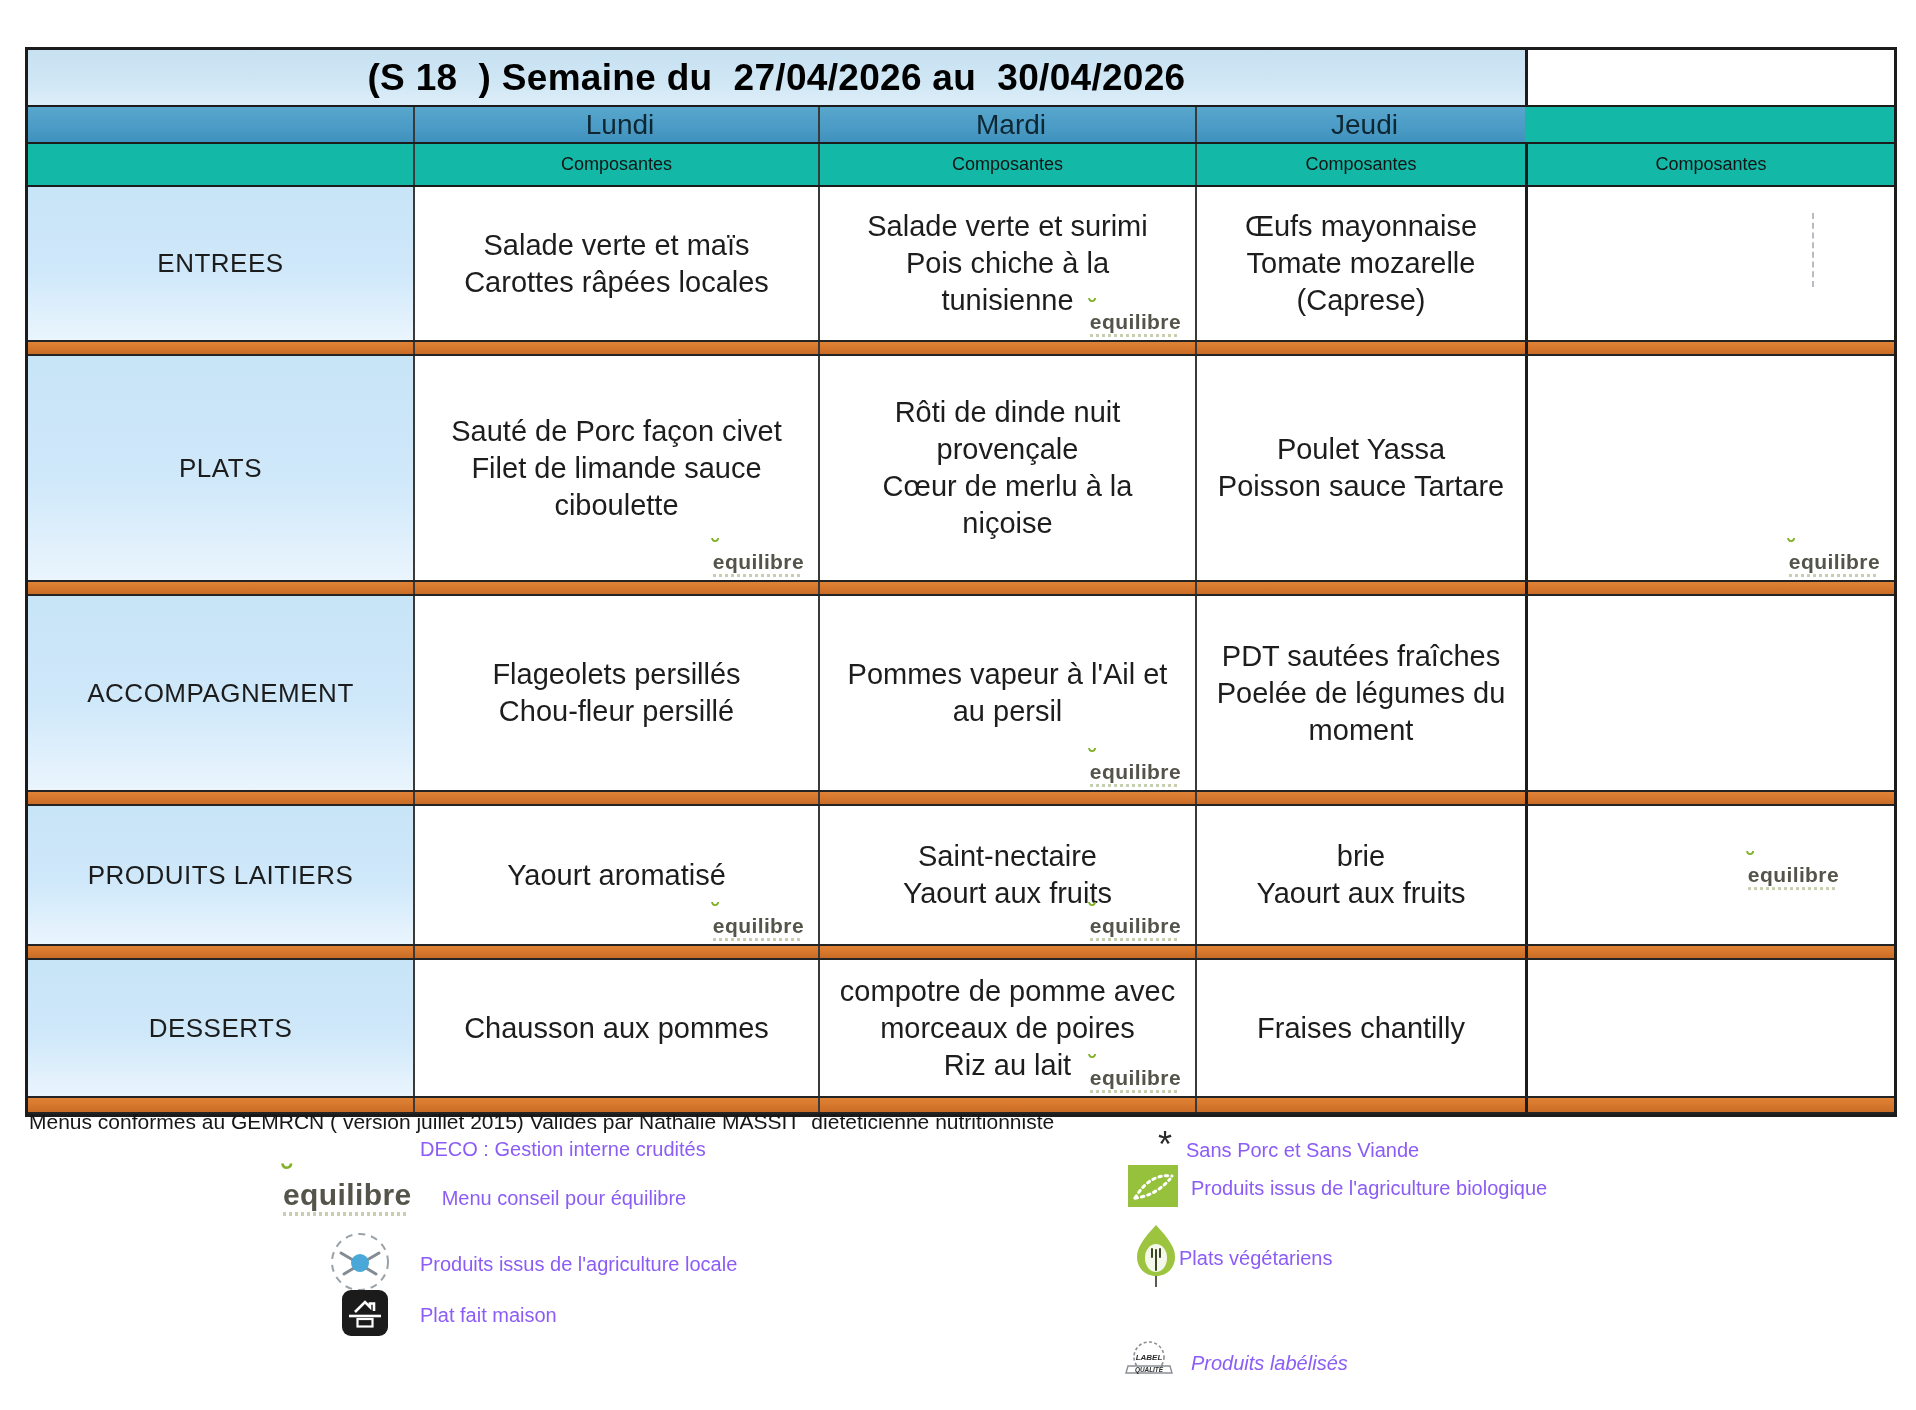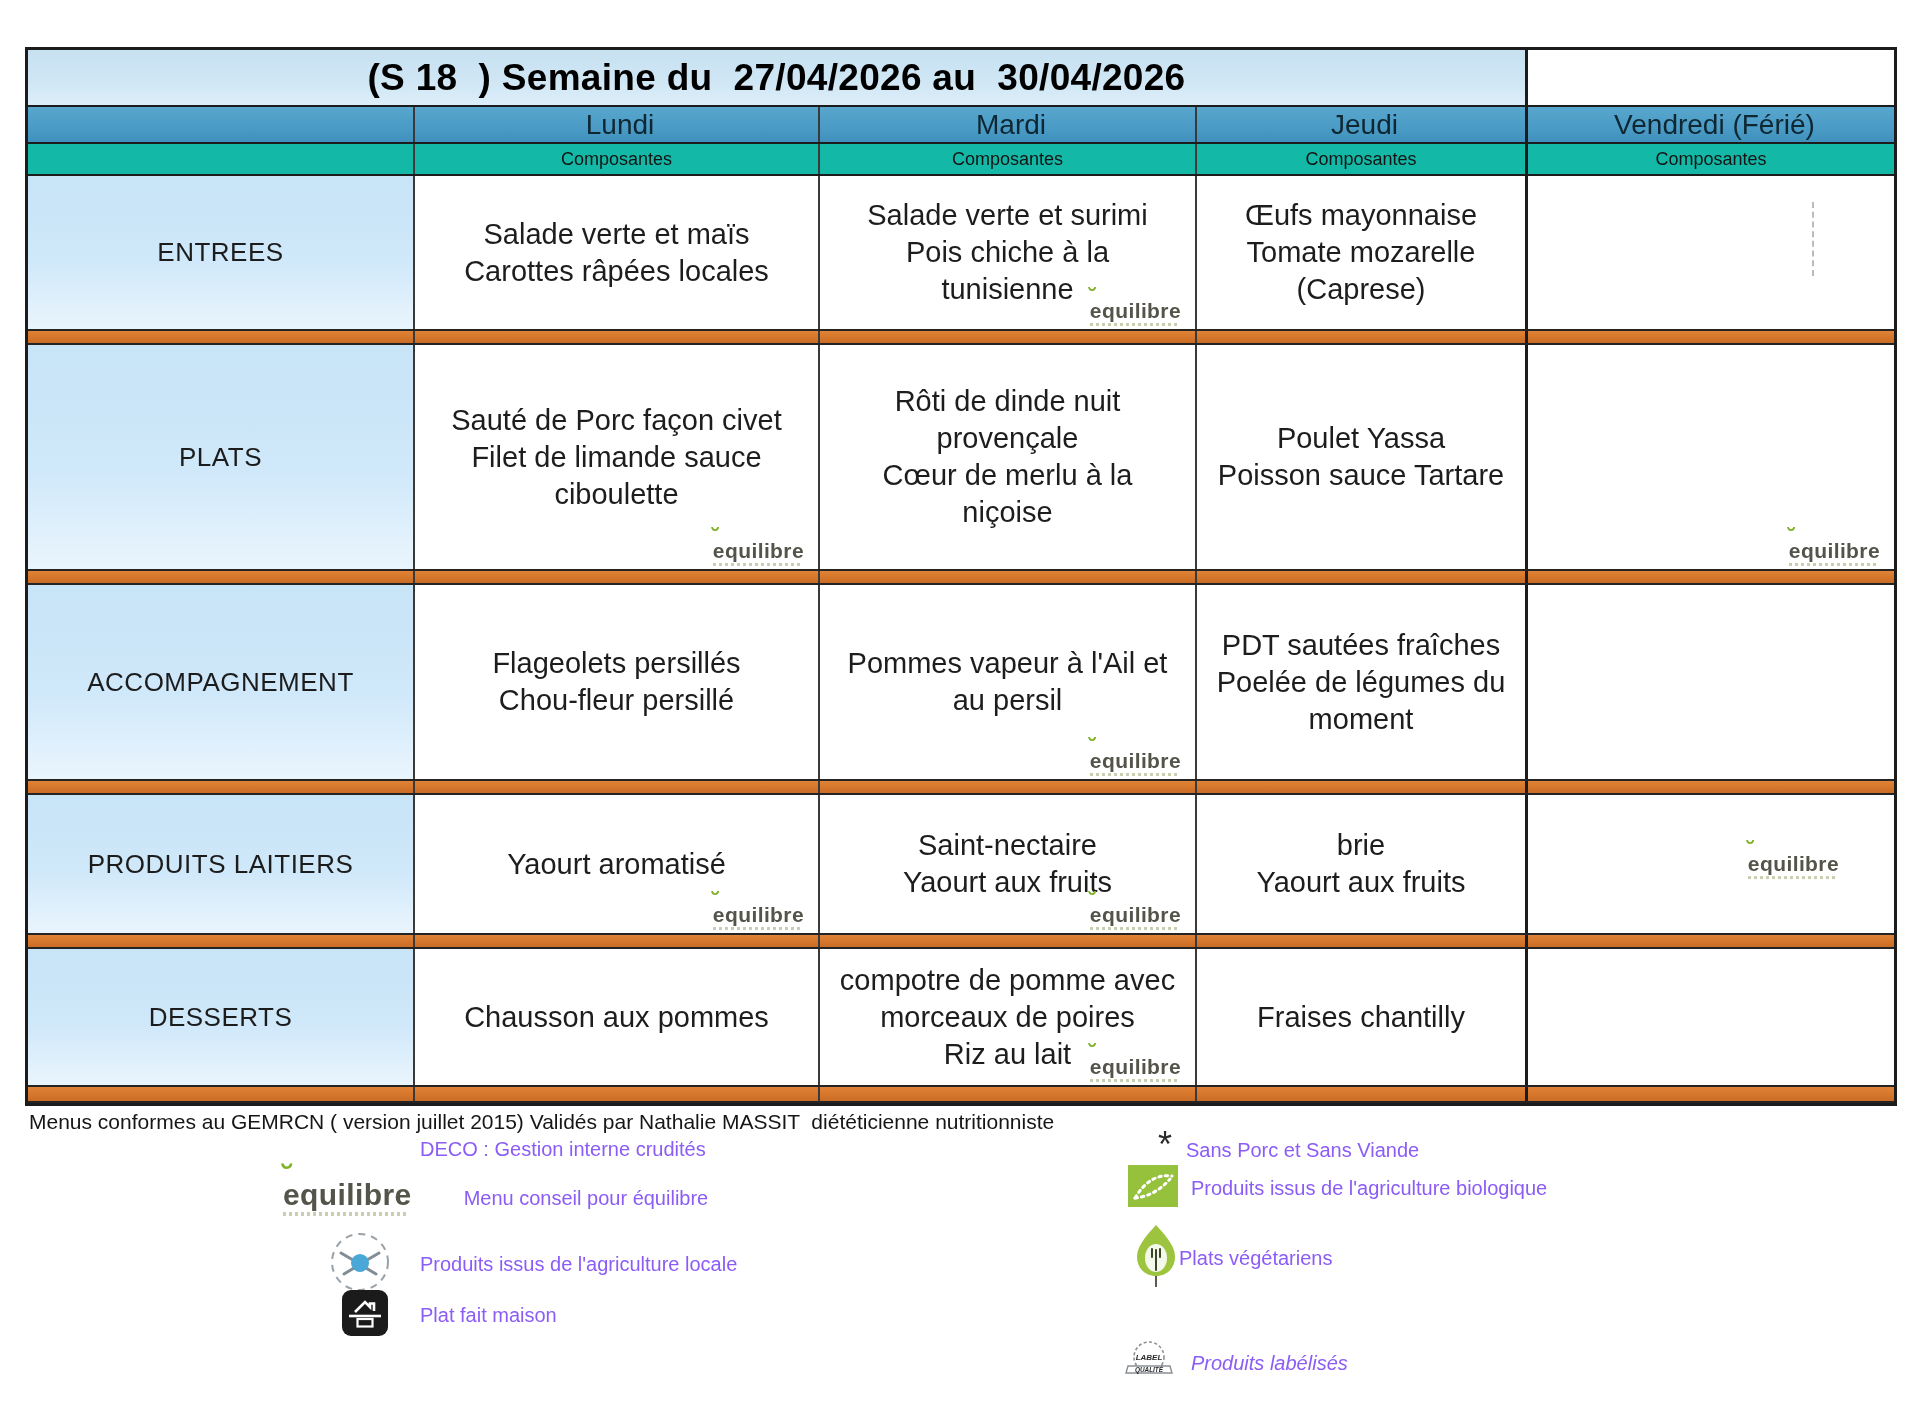--- a/index.html
+++ b/index.html
@@ -17,21 +17,21 @@
   .title-row { grid-template-columns:1497px 369px; height:57px; border-bottom:2px solid var(--border-dark); }
   .title-cell { background:linear-gradient(180deg,#c7e1f1 0%, var(--title-bar-blue) 55%, #ddeef9 100%);
     display:flex; align-items:center; justify-content:center;
     font-size:37px; font-weight:700; color:#000; white-space:pre; letter-spacing:0.3px; }
   .title-gap { background:#fff; border-left:3px solid var(--border-dark); }
 
   .days-row { height:37px; border-bottom:2px solid var(--border-dark); }
   .days-row > * { background:linear-gradient(180deg,#57a6cd 0%, var(--header-blue) 60%, #3f92bd 100%);padding-left:7px; }
   .day-cell { display:flex; align-items:center; justify-content:center; font-size:28px; color:#0e2732; }
 
-  .comp-row { height:32px; border-bottom:2px solid var(--border-dark); }
+  .comp-row { height:43px; border-bottom:2px solid var(--border-dark); }
   .comp-cell { display:flex; align-items:center; justify-content:center; font-size:18px; color:#141414; }
 
   .body-row { background:#fff; }
   .body-row.h0 { height:153px; }
   .body-row.h1 { height:224px; }
   .body-row.h2 { height:194px; }
   .body-row.h3 { height:138px; }
   .body-row.h4 { height:136px; }
 
   .cat-cell { background:linear-gradient(180deg,#c8e4f7 0%, var(--category-blue) 55%, #eaf5fd 100%);
@@ -57,21 +57,21 @@
   .eq-br { position:absolute; right:14px; bottom:3px; }
   .eq-mr { position:absolute; right:55px; top:50%; transform:translateY(-42%); }
   .eq-lg .eq-word { font-size:30px; }
   .eq-lg .eq-tagline { height:4px; }
 
   
   .footer-note { position:absolute; left:29px; top:1110px; font-size:21px; color:#161616; white-space:pre; }
   .legend-item { position:absolute; display:flex; align-items:center; }
   .llabel { font-size:20px; color:#8b5cf6; white-space:pre; }
   .li-deco  { left:420px; top:1138px; }
-  .li-eq    { left:283px; top:1180px; } .li-eq .llabel { margin-left:52px;text-align:center; }
+  .li-eq    { left:283px; top:1180px; } .li-eq .llabel { margin-left:30px;text-align:center; }
   .li-local { left:328px; top:1230px; } .li-local .llabel { margin-left:28px; }
   .li-home  { left:342px; top:1290px; } .li-home .llabel { margin-left:32px; }
   .li-sans  { left:1158px; top:1130px; align-items:flex-start; } .li-sans .llabel { margin-left:14px; margin-top:9px; }
   .li-bio   { left:1128px; top:1165px; } .li-bio .llabel { margin-left:13px; }
   .li-veg   { left:1133px; top:1224px; } .li-veg .llabel { }
   .li-label { left:1120px; top:1340px;font-style:italic; } .li-label .llabel { margin-left:13px; }
   .asterisk { font-size:36px; line-height:30px; color:#2a2a2a; }
 </style>
 </head>
 <body>
@@ -83,21 +83,20 @@
     <div class="grid-row title-row">
       <div class="title-cell">(S 18  ) Semaine du  27/04/2026 au  30/04/2026</div>
       <div class="title-gap"></div>
     </div>
 
     <div class="grid-row days-row">
       <div class="day-cell"></div>
       <div class="day-cell">Lundi</div>
       <div class="day-cell">Mardi</div>
       <div class="day-cell">Jeudi</div>
-      <div class="day-cell">Vendredi (Férié)</div>
     </div>
 
     <div class="grid-row comp-row">
       <div class="comp-cell"></div>
       <div class="comp-cell">Composantes</div>
       <div class="comp-cell">Composantes</div>
       <div class="comp-cell">Composantes</div>
       <div class="comp-cell">Composantes</div>
     </div>
 

